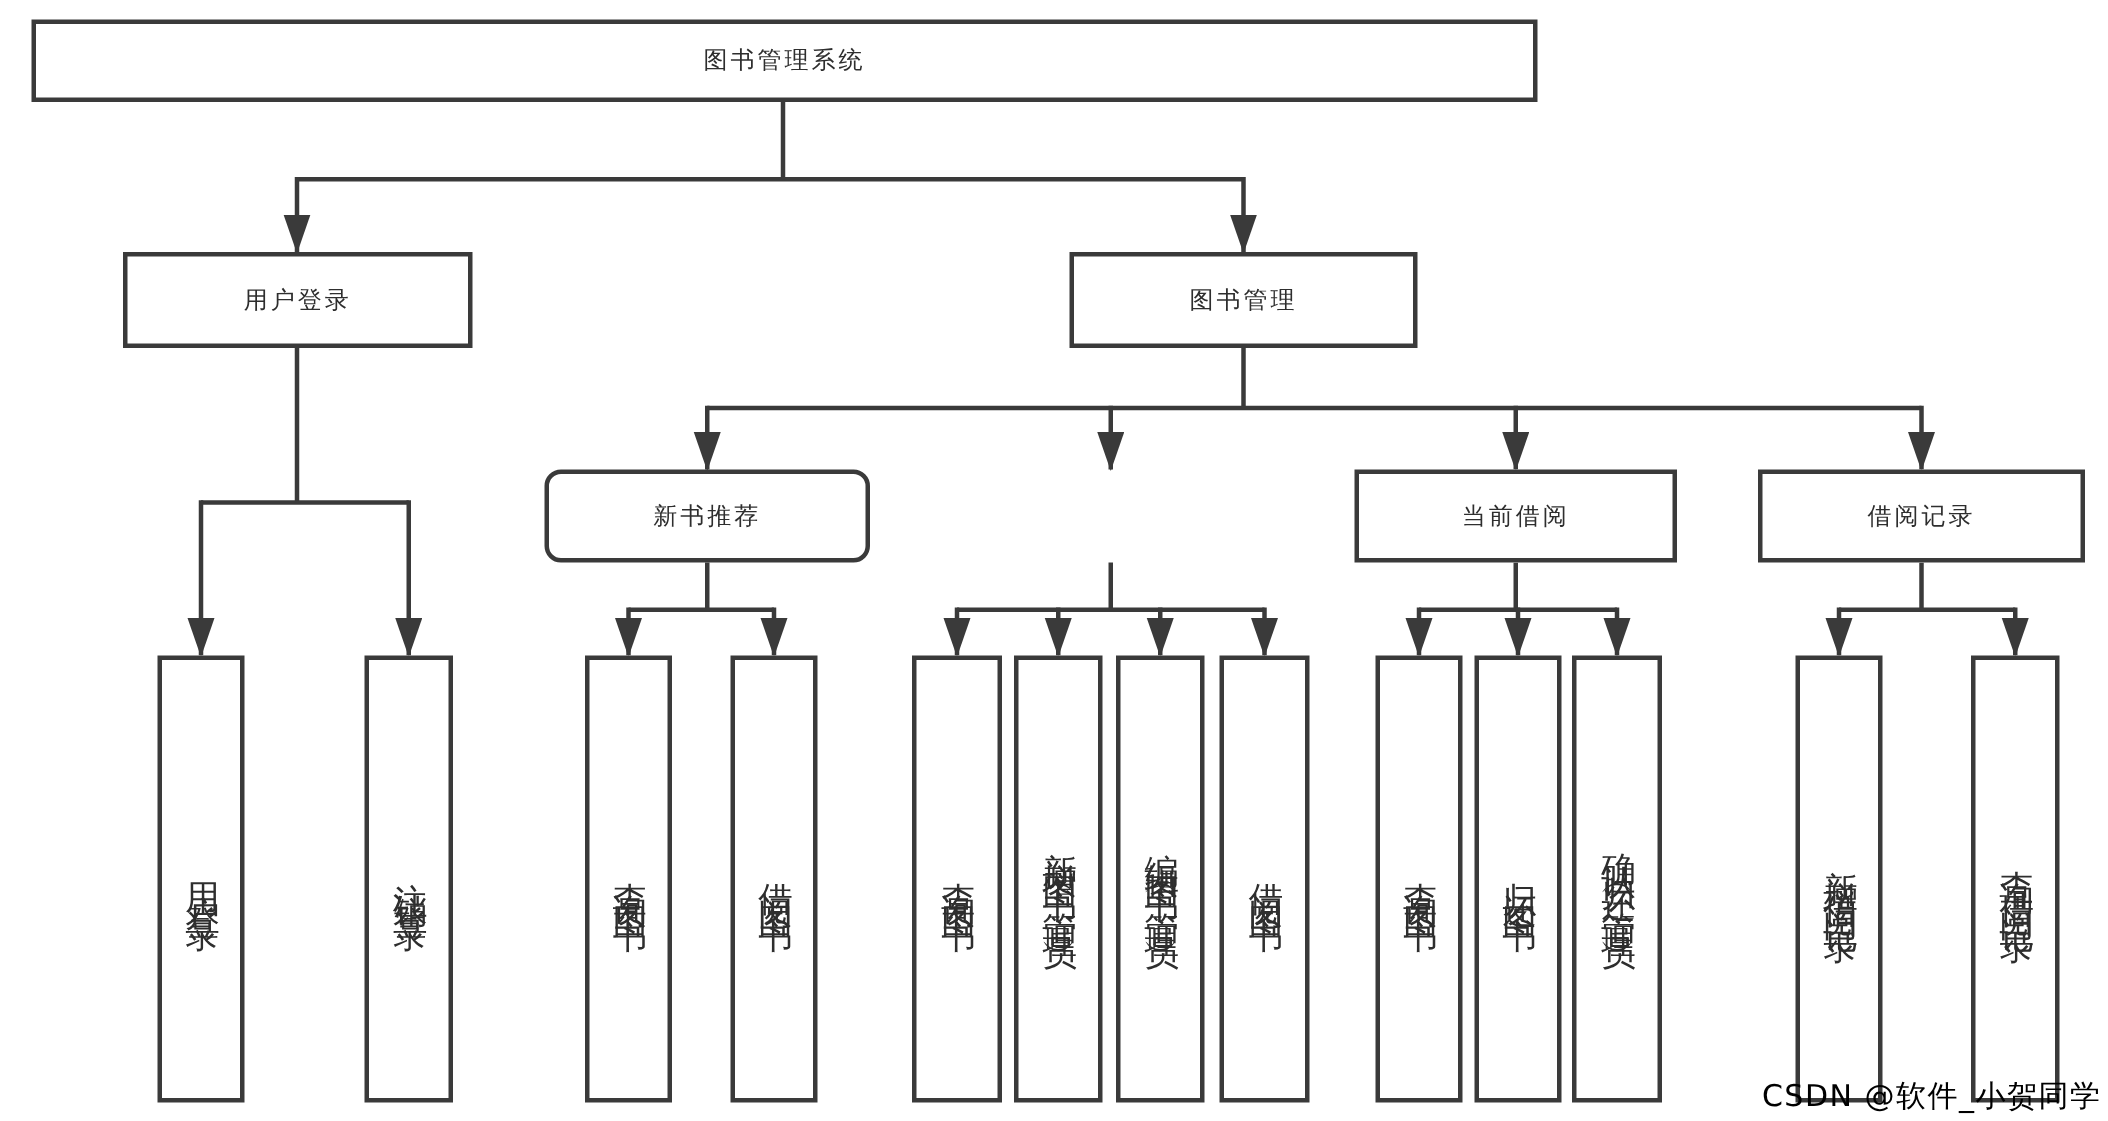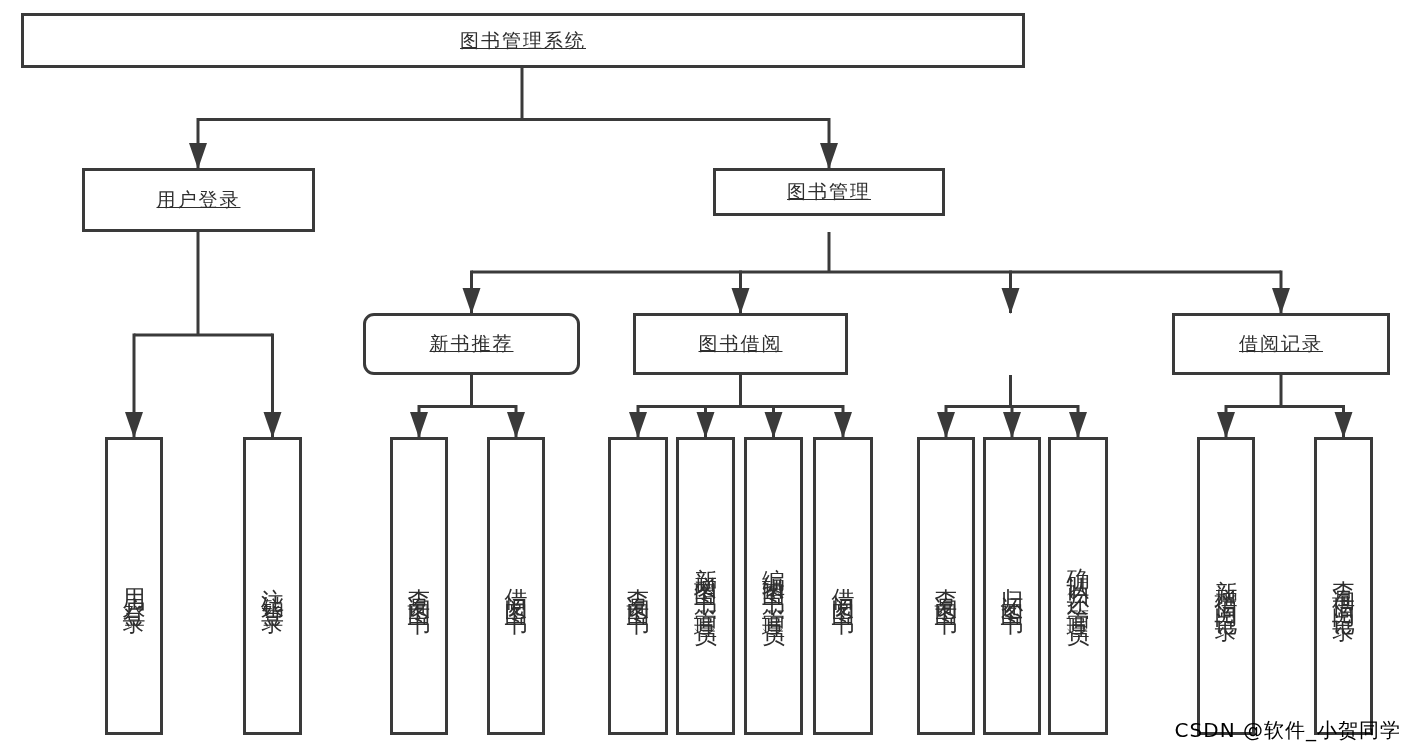--- a/index.html
+++ b/index.html
@@ -23,26 +23,25 @@
     pointer-events: none;
   }
   .hnode {
     position: absolute;
     box-sizing: border-box;
     border: 3px solid #3a3a3a;
     background: #ffffff;
     display: flex;
     align-items: center;
     justify-content: center;
-    font-size: 19px;
+    font-size: 16px;
     letter-spacing: 2px;
     color: #2e2e2e;
     white-space: nowrap;
     z-index: 2;
-    text-decoration: underline;
   }
   .vnode {
     position: absolute;
     box-sizing: border-box;
     border: 3px solid #3a3a3a;
     background: #ffffff;
     display: flex;
     align-items: center;
     justify-content: center;
     color: #2e2e2e;
@@ -54,21 +53,21 @@
     writing-mode: vertical-rl;
     text-orientation: mixed;
     font-size: 23px;
     letter-spacing: 8px;
     line-height: 1;
     white-space: nowrap;
   }
   
   #root        { left: 21px;   top: 13px;  width: 1004px; height: 55px; }
   #n-user-login{ left: 82px;   top: 168px; width: 233px;  height: 64px; }
-  #n-book-mgmt { left: 713px;  top: 168px; width: 232px;  height: 48px; }
+  #n-book-mgmt { left: 713px;  top: 168px; width: 232px;  height: 64px; }
   #n-new-book  { left: 363px;  top: 313px; width: 217px;  height: 62px; border-radius: 11px; }
   #n-borrow    { left: 633px;  top: 313px; width: 215px;  height: 62px; }
   #n-current   { left: 903px;  top: 313px; width: 215px;  height: 62px; }
   #n-records   { left: 1172px; top: 313px; width: 218px;  height: 62px; }
 
   #l-user-login{ left: 105px;  width: 58px; }
   #l-logout    { left: 243px;  width: 59px; }
   #l-nb-query  { left: 390px;  width: 58px; }
   #l-nb-borrow { left: 487px;  width: 58px; }
   #l-bb-query  { left: 608px;  width: 60px; }
@@ -154,22 +153,22 @@
   <div class="hnode" id="n-user-login">
     <span>用户登录</span>
   </div>
   <div class="hnode" id="n-book-mgmt">
     <span>图书管理</span>
   </div>
 
   <div class="hnode" id="n-new-book">
     <span>新书推荐</span>
   </div>
-  <div class="hnode" id="n-borrow">
-    <span>图书借阅</span>
+  <div class="hnode" id="n-current">
+    <span>当前借阅</span>
   </div>
   <div class="hnode" id="n-records">
     <span>借阅记录</span>
   </div>
 
   <div class="vnode" id="l-user-login">
     <span class="vtext">用户登录</span>
   </div>
   <div class="vnode" id="l-logout">
     <span class="vtext">注销登录</span>

